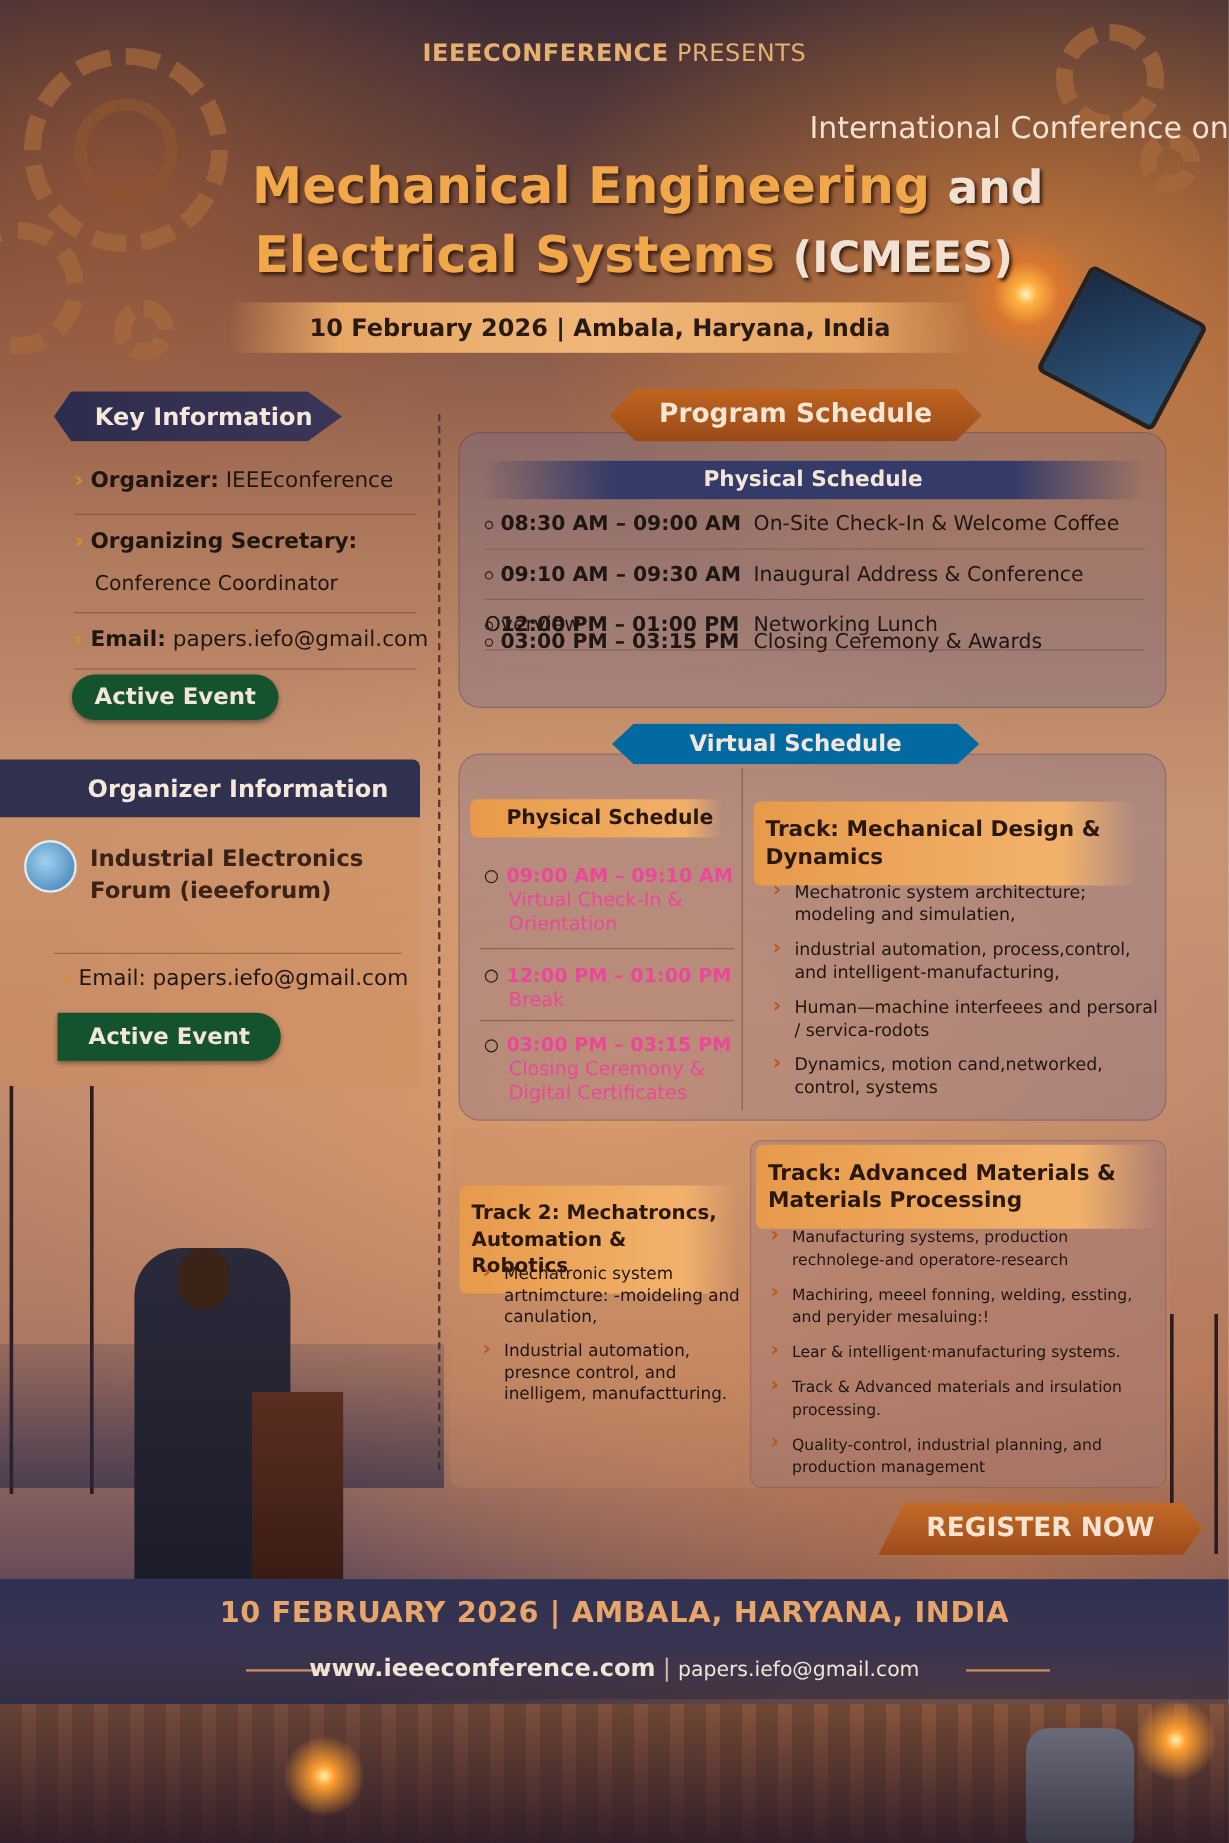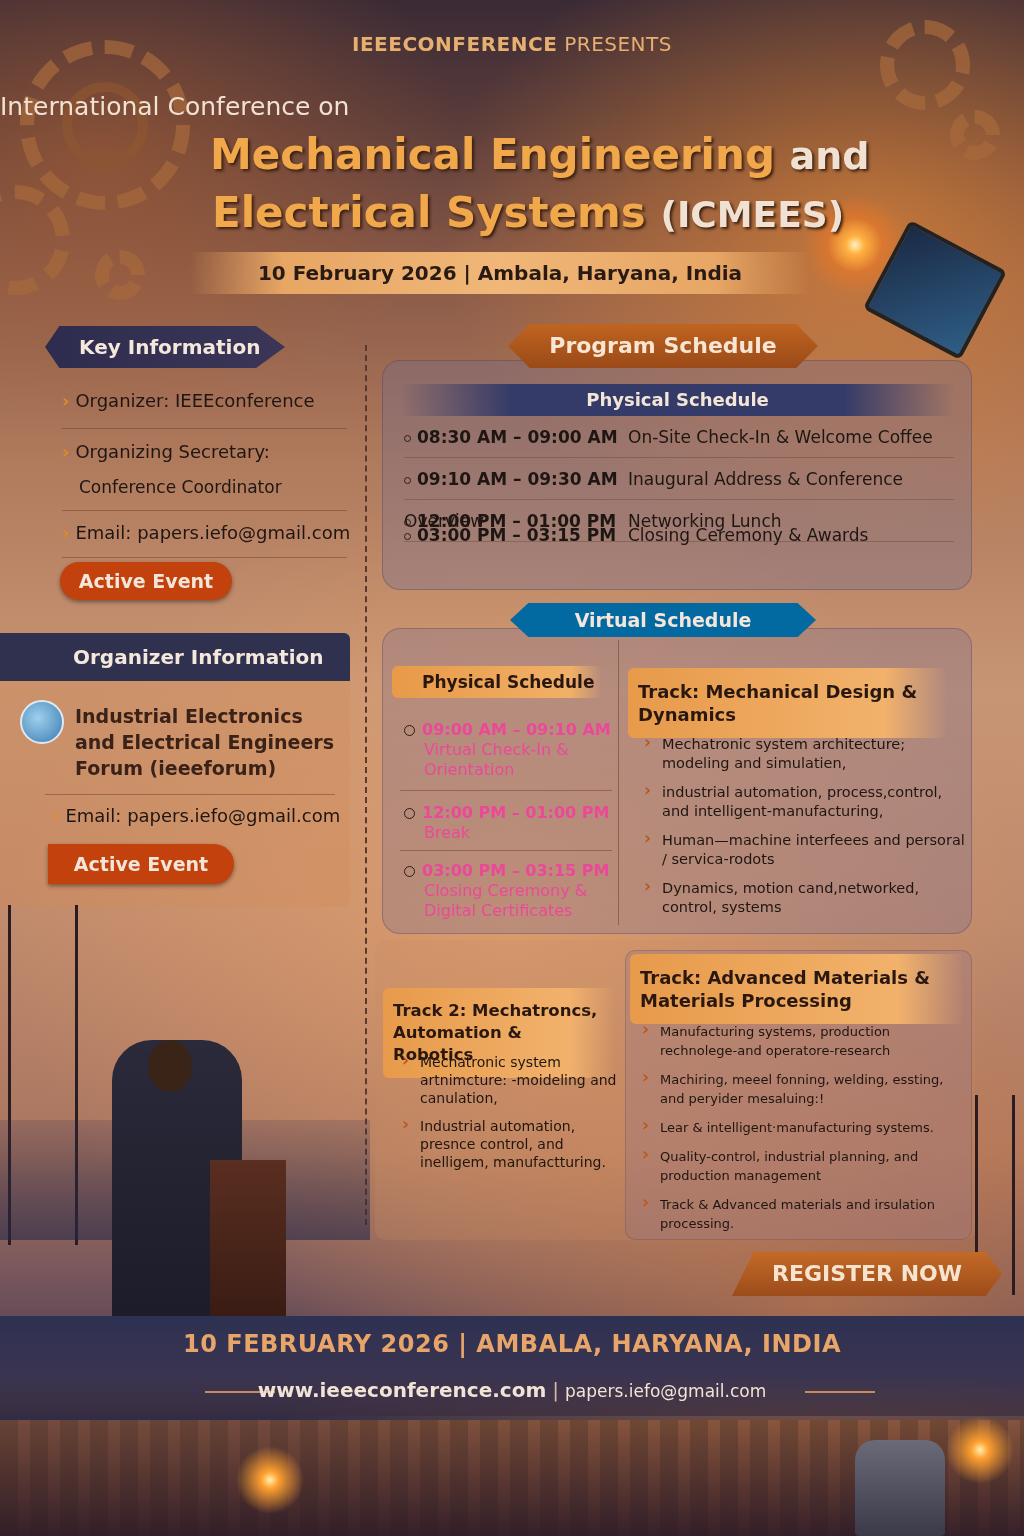--- a/index.html
+++ b/index.html
@@ -9,39 +9,39 @@
       radial-gradient(ellipse 60% 30% at 85% 15%, rgba(255,150,50,.55), transparent 70%),
       radial-gradient(ellipse 50% 25% at 10% 10%, rgba(180,100,50,.5), transparent 70%),
       radial-gradient(ellipse 70% 40% at 50% 60%, rgba(240,170,110,.55), transparent 70%),
       radial-gradient(ellipse 80% 30% at 80% 85%, rgba(230,140,70,.5), transparent 70%),
       linear-gradient(180deg,#3a2a35 0%,#5a3c3a 8%,#8a5a48 18%,#b07a5c 30%,#c89574 45%,#c08a6c 60%,#a97560 75%,#6b4f5a 85%,#2d2d4a 92%,#4a3338 100%);
   }
   .abs{position:absolute}
   
   .presents{left:0;width:1024px;top:32px;text-align:center;font-size:20px;color:#e8b070;letter-spacing:.5px}
   .presents b{font-weight:bold}
-  .intl{left:0;width:1024px;top:92px;text-align:left;font-size:25px;color:#f1e1d2}
+  .intl{left:0;width:1024px;top:92px;text-align:right;font-size:25px;color:#f1e1d2}
   .title1{left:210px;top:130px;font-size:42px;font-weight:bold;color:#f0a84a;text-shadow:2px 2px 3px #3a1f10}
   .title1 .w{color:#f1e1d2;font-size:38px}
   .title2{left:212px;top:188px;font-size:42px;font-weight:bold;color:#f0a84a;text-shadow:2px 2px 3px #3a1f10}
   .title2 .w{color:#f1e1d2;font-size:36px}
   .dateband{left:190px;top:252px;width:620px;height:42px;background:linear-gradient(90deg,rgba(230,150,70,0),#e7a664 15%,#f0b778 50%,#e7a664 85%,rgba(230,150,70,0));
     text-align:center;line-height:42px;font-size:20px;font-weight:bold;color:#2a1a14}
   .gear{border-radius:50%;border:14px dashed #a86a3c;opacity:.7}
   .gear.inner{border:10px solid #8d5530}
   
   .vline{left:365px;top:345px;width:0;height:880px;border-left:2px dashed #5a3a30}
   .pill-head{background:linear-gradient(90deg,#2e2c4e,#3b3658);color:#f4e8dc;font-weight:bold;font-size:20px;
     clip-path:polygon(6% 0,88% 0,100% 50%,88% 100%,6% 100%,0 50%)}
   .keyinfo-head{left:45px;top:326px;width:240px;height:42px;line-height:42px;padding-left:34px}
   .kv{left:62px;font-size:18px;color:#1f1612}
   .kv .chev{color:#e08a2a;font-weight:bold;margin-right:6px}
-  .kv b{font-weight:normal}
+  .kv b{font-weight:bold}
   .hr{height:1px;background:rgba(90,60,40,.45)}
-  .active-btn{background:#c2410c;color:#f3e6d8;font-weight:bold;font-size:19px;border-radius:20px;text-align:center;
+  .active-btn{background:#14532d;color:#f3e6d8;font-weight:bold;font-size:19px;border-radius:20px;text-align:center;
     box-shadow:0 2px 4px rgba(0,0,0,.4)}
   .orgcard{left:0;top:633px;width:350px;height:274px;background:rgba(210,140,90,.35);border-radius:0 8px 8px 0}
   .orghead{left:0;top:633px;width:350px;height:48px;background:#30304f;color:#f4e8dc;font-weight:bold;font-size:20px;line-height:48px;padding-left:73px;border-radius:0 6px 0 0}
   .globe{left:20px;top:700px;width:44px;height:44px;border-radius:50%;background:radial-gradient(circle at 40% 40%,#9fd0ee,#3a7bb0);border:2px solid #dfe9ef}
   .orgname{left:75px;top:703px;font-size:19px;font-weight:bold;color:#3a2218;line-height:26px}
   
   .prog-head{left:508px;top:324px;width:310px;height:44px;background:linear-gradient(#c06420,#9a4a18);color:#f7e6d3;font-weight:bold;font-size:22px;text-align:center;line-height:44px;
     clip-path:polygon(7% 0,93% 0,100% 50%,93% 100%,7% 100%,0 50%)}
   .phys-card{left:382px;top:360px;width:590px;height:230px;background:rgba(110,110,150,.32);border-radius:18px;border:1px solid rgba(60,50,80,.3)}
   .phys-sub{left:400px;top:384px;width:555px;height:32px;background:linear-gradient(90deg,rgba(50,55,95,0),#353b68 20%,#353b68 80%,rgba(50,55,95,0));
@@ -112,21 +112,20 @@
 <div class="abs hr" style="left:62px;top:510px;width:285px"></div>
 <div class="abs kv" style="top:522px"><span class="chev">›</span><b>Email:</b> <span>papers.iefo@gmail.com</span></div>
 <div class="abs hr" style="left:62px;top:557px;width:285px"></div>
 <div class="abs active-btn" style="left:60px;top:562px;width:172px;height:38px;line-height:38px">Active Event</div>
 
 <div class="abs orgcard"></div>
 <div class="abs orghead">Organizer Information</div>
 <div class="abs globe"></div>
 <div class="abs orgname">
   <div>Industrial Electronics</div>
-  <div>and Electrical Engineers</div>
   <div>Forum (ieeeforum)</div>
 </div>
 <div class="abs hr" style="left:45px;top:794px;width:290px"></div>
 <div class="abs kv" style="top:805px;left:52px"><span class="chev">›</span><span>Email: papers.iefo@gmail.com</span></div>
 <div class="abs active-btn" style="left:48px;top:844px;width:186px;height:40px;line-height:40px;border-radius:0 20px 20px 0">Active Event</div>
 
 <div class="abs tower" style="left:8px;top:905px;width:70px;height:340px"></div>
 <div class="abs crowd"></div>
 <div class="abs speaker"></div>
 <div class="abs head"></div>
@@ -185,22 +184,22 @@
   <li>Industrial automation, presnce control, and inelligem, manufactturing.</li>
 </ul>
 <div class="abs track-head" style="left:630px;top:954px;width:335px">
   <div>Track:  Advanced Materials &amp;</div>
   <div>Materials Processing</div>
 </div>
 <ul class="abs bul" style="left:638px;top:1022px;width:330px;font-size:13px;line-height:19px">
   <li>Manufacturing systems, production rechnolege-and operatore-research</li>
   <li>Machiring, meeel fonning, welding, essting, and peryider mesaluing:!</li>
   <li>Lear &amp; intelligent·manufacturing systems.</li>
+  <li>Track &amp; Advanced materials and irsulation processing.</li>
   <li>Quality-control, industrial planning, and production management</li>
-  <li>Track &amp; Advanced materials and irsulation processing.</li>
 </ul>
 <div class="abs tower" style="left:975px;top:1095px;width:40px;height:200px"></div>
 
 <div class="abs register">REGISTER NOW</div>
 
 <div class="abs footband"></div>
 <div class="abs foot1">10 FEBRUARY 2026 | AMBALA, HARYANA, INDIA</div>
 <div class="abs fline" style="left:205px"></div>
 <div class="abs fline" style="left:805px"></div>
 <div class="abs foot2"><span class="url">www.ieeeconference.com</span><span class="sep">|</span><span class="mail">papers.iefo@gmail.com</span></div>

